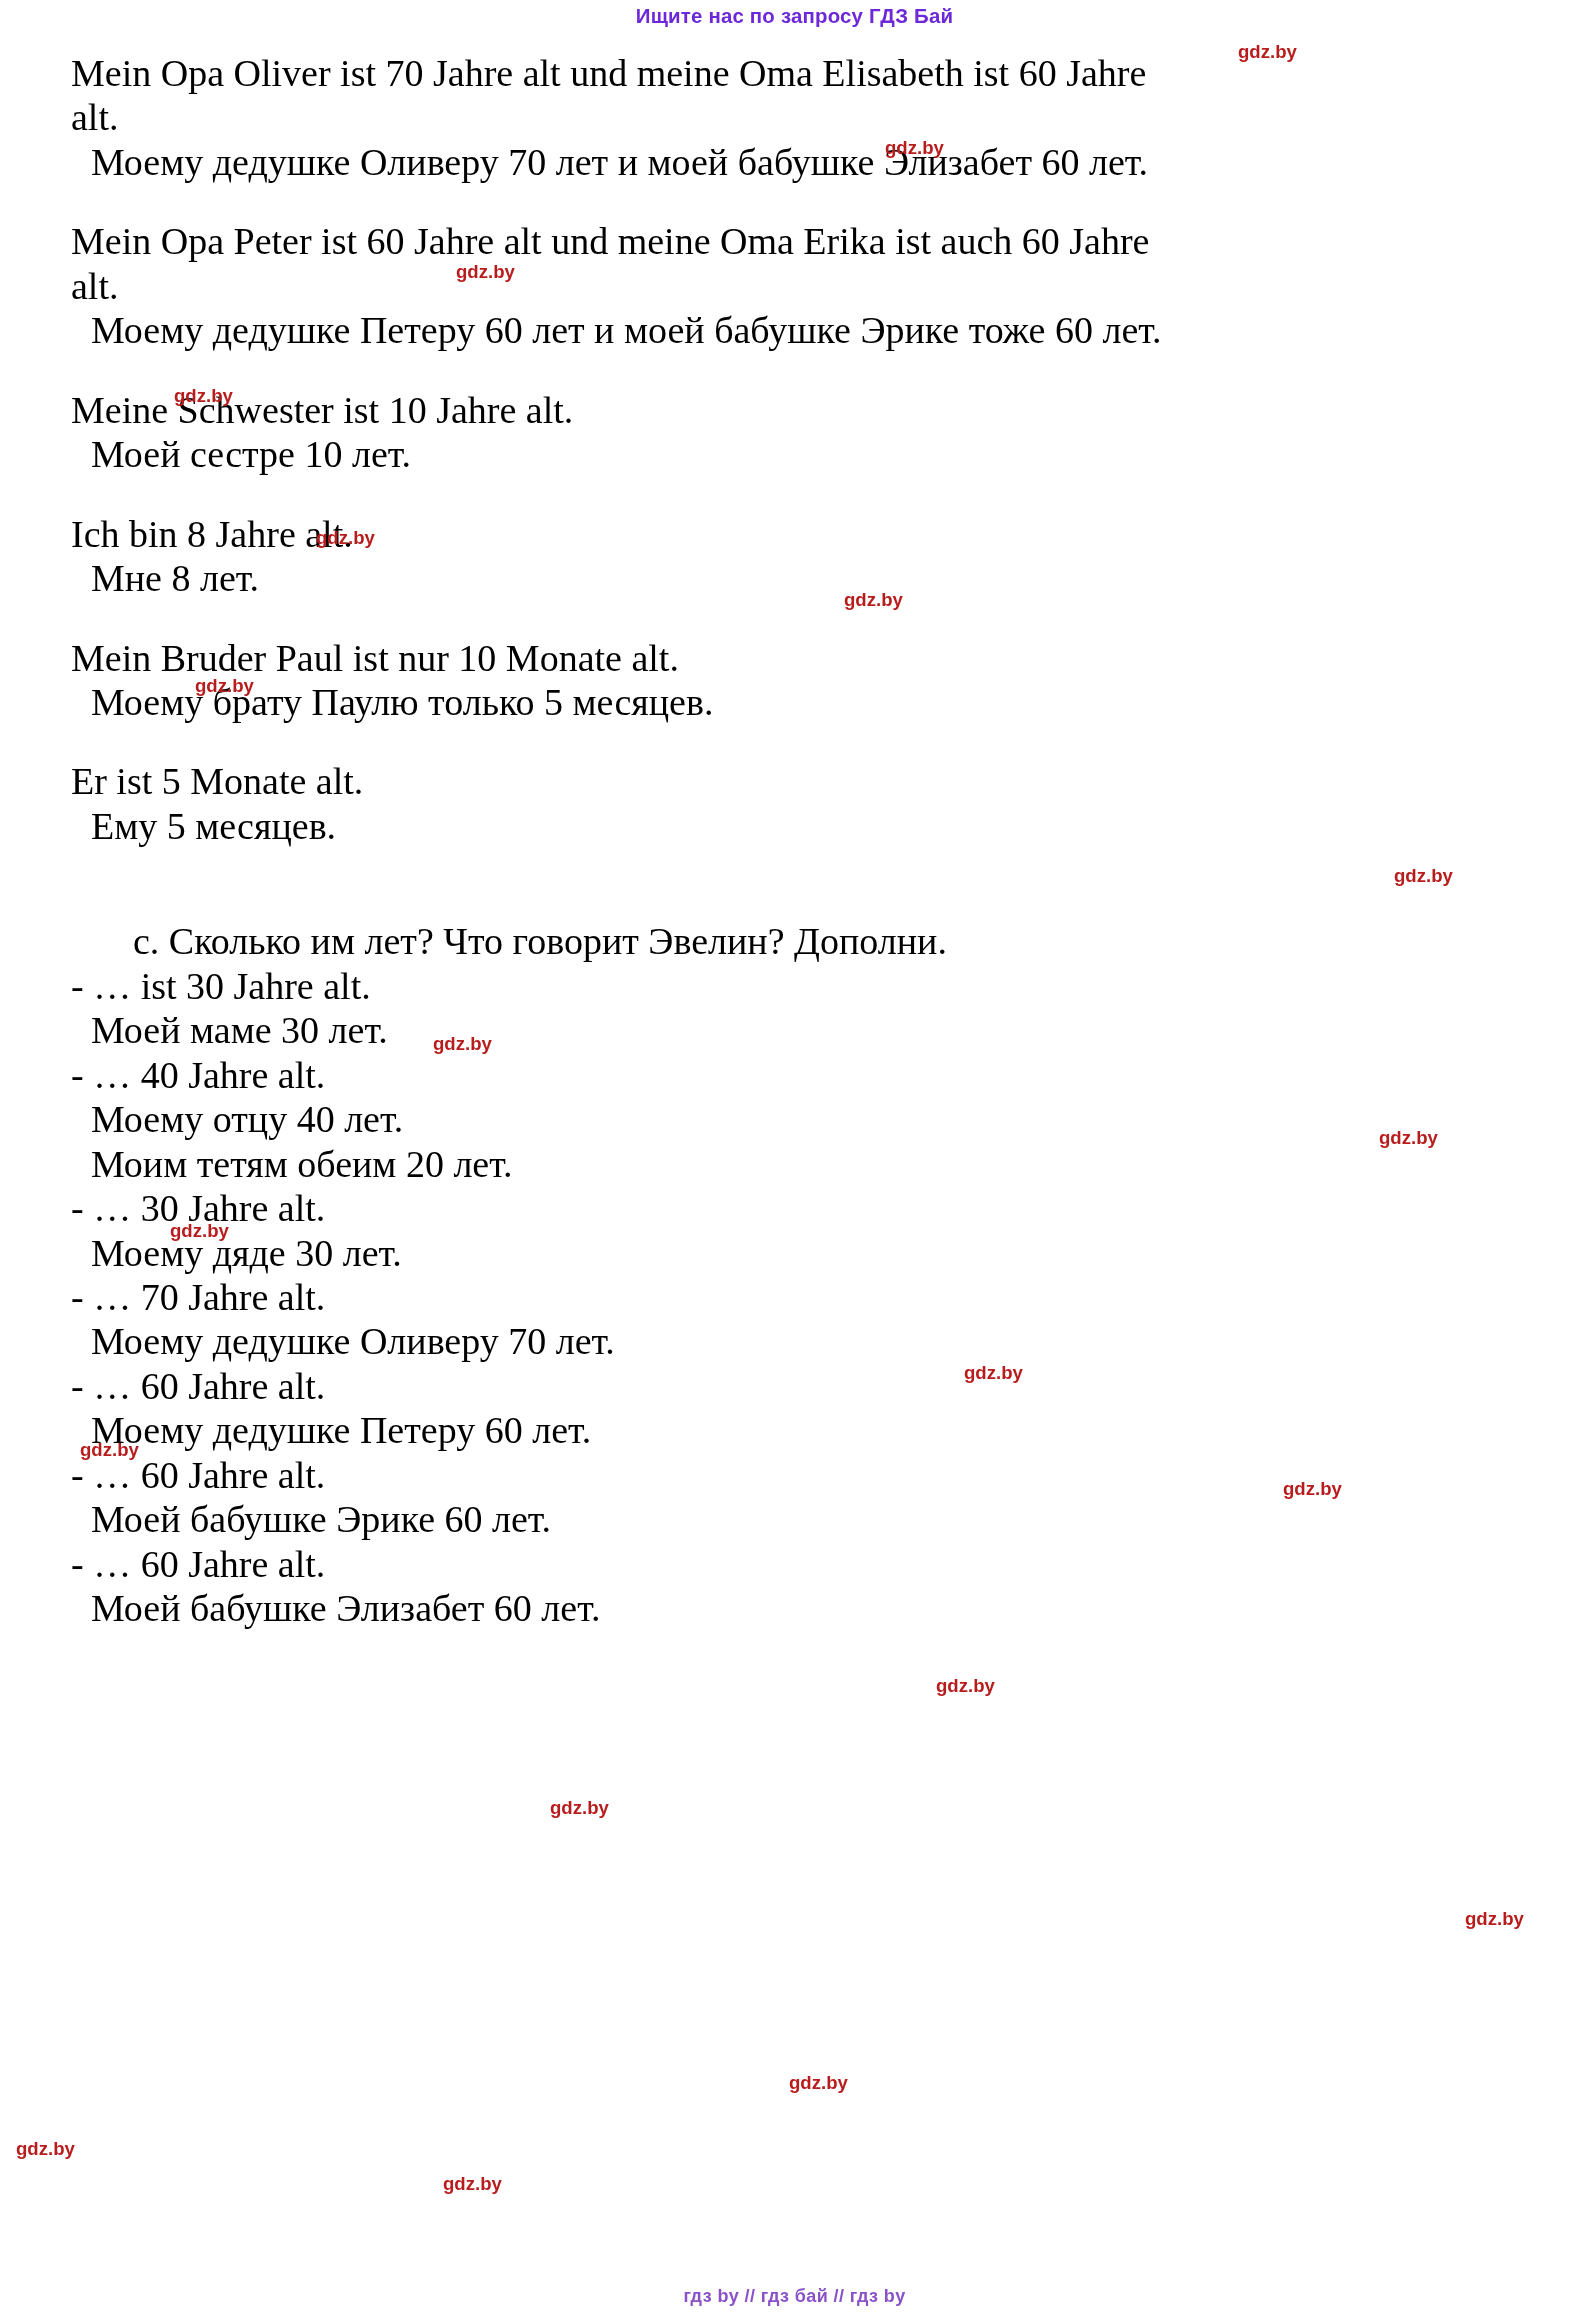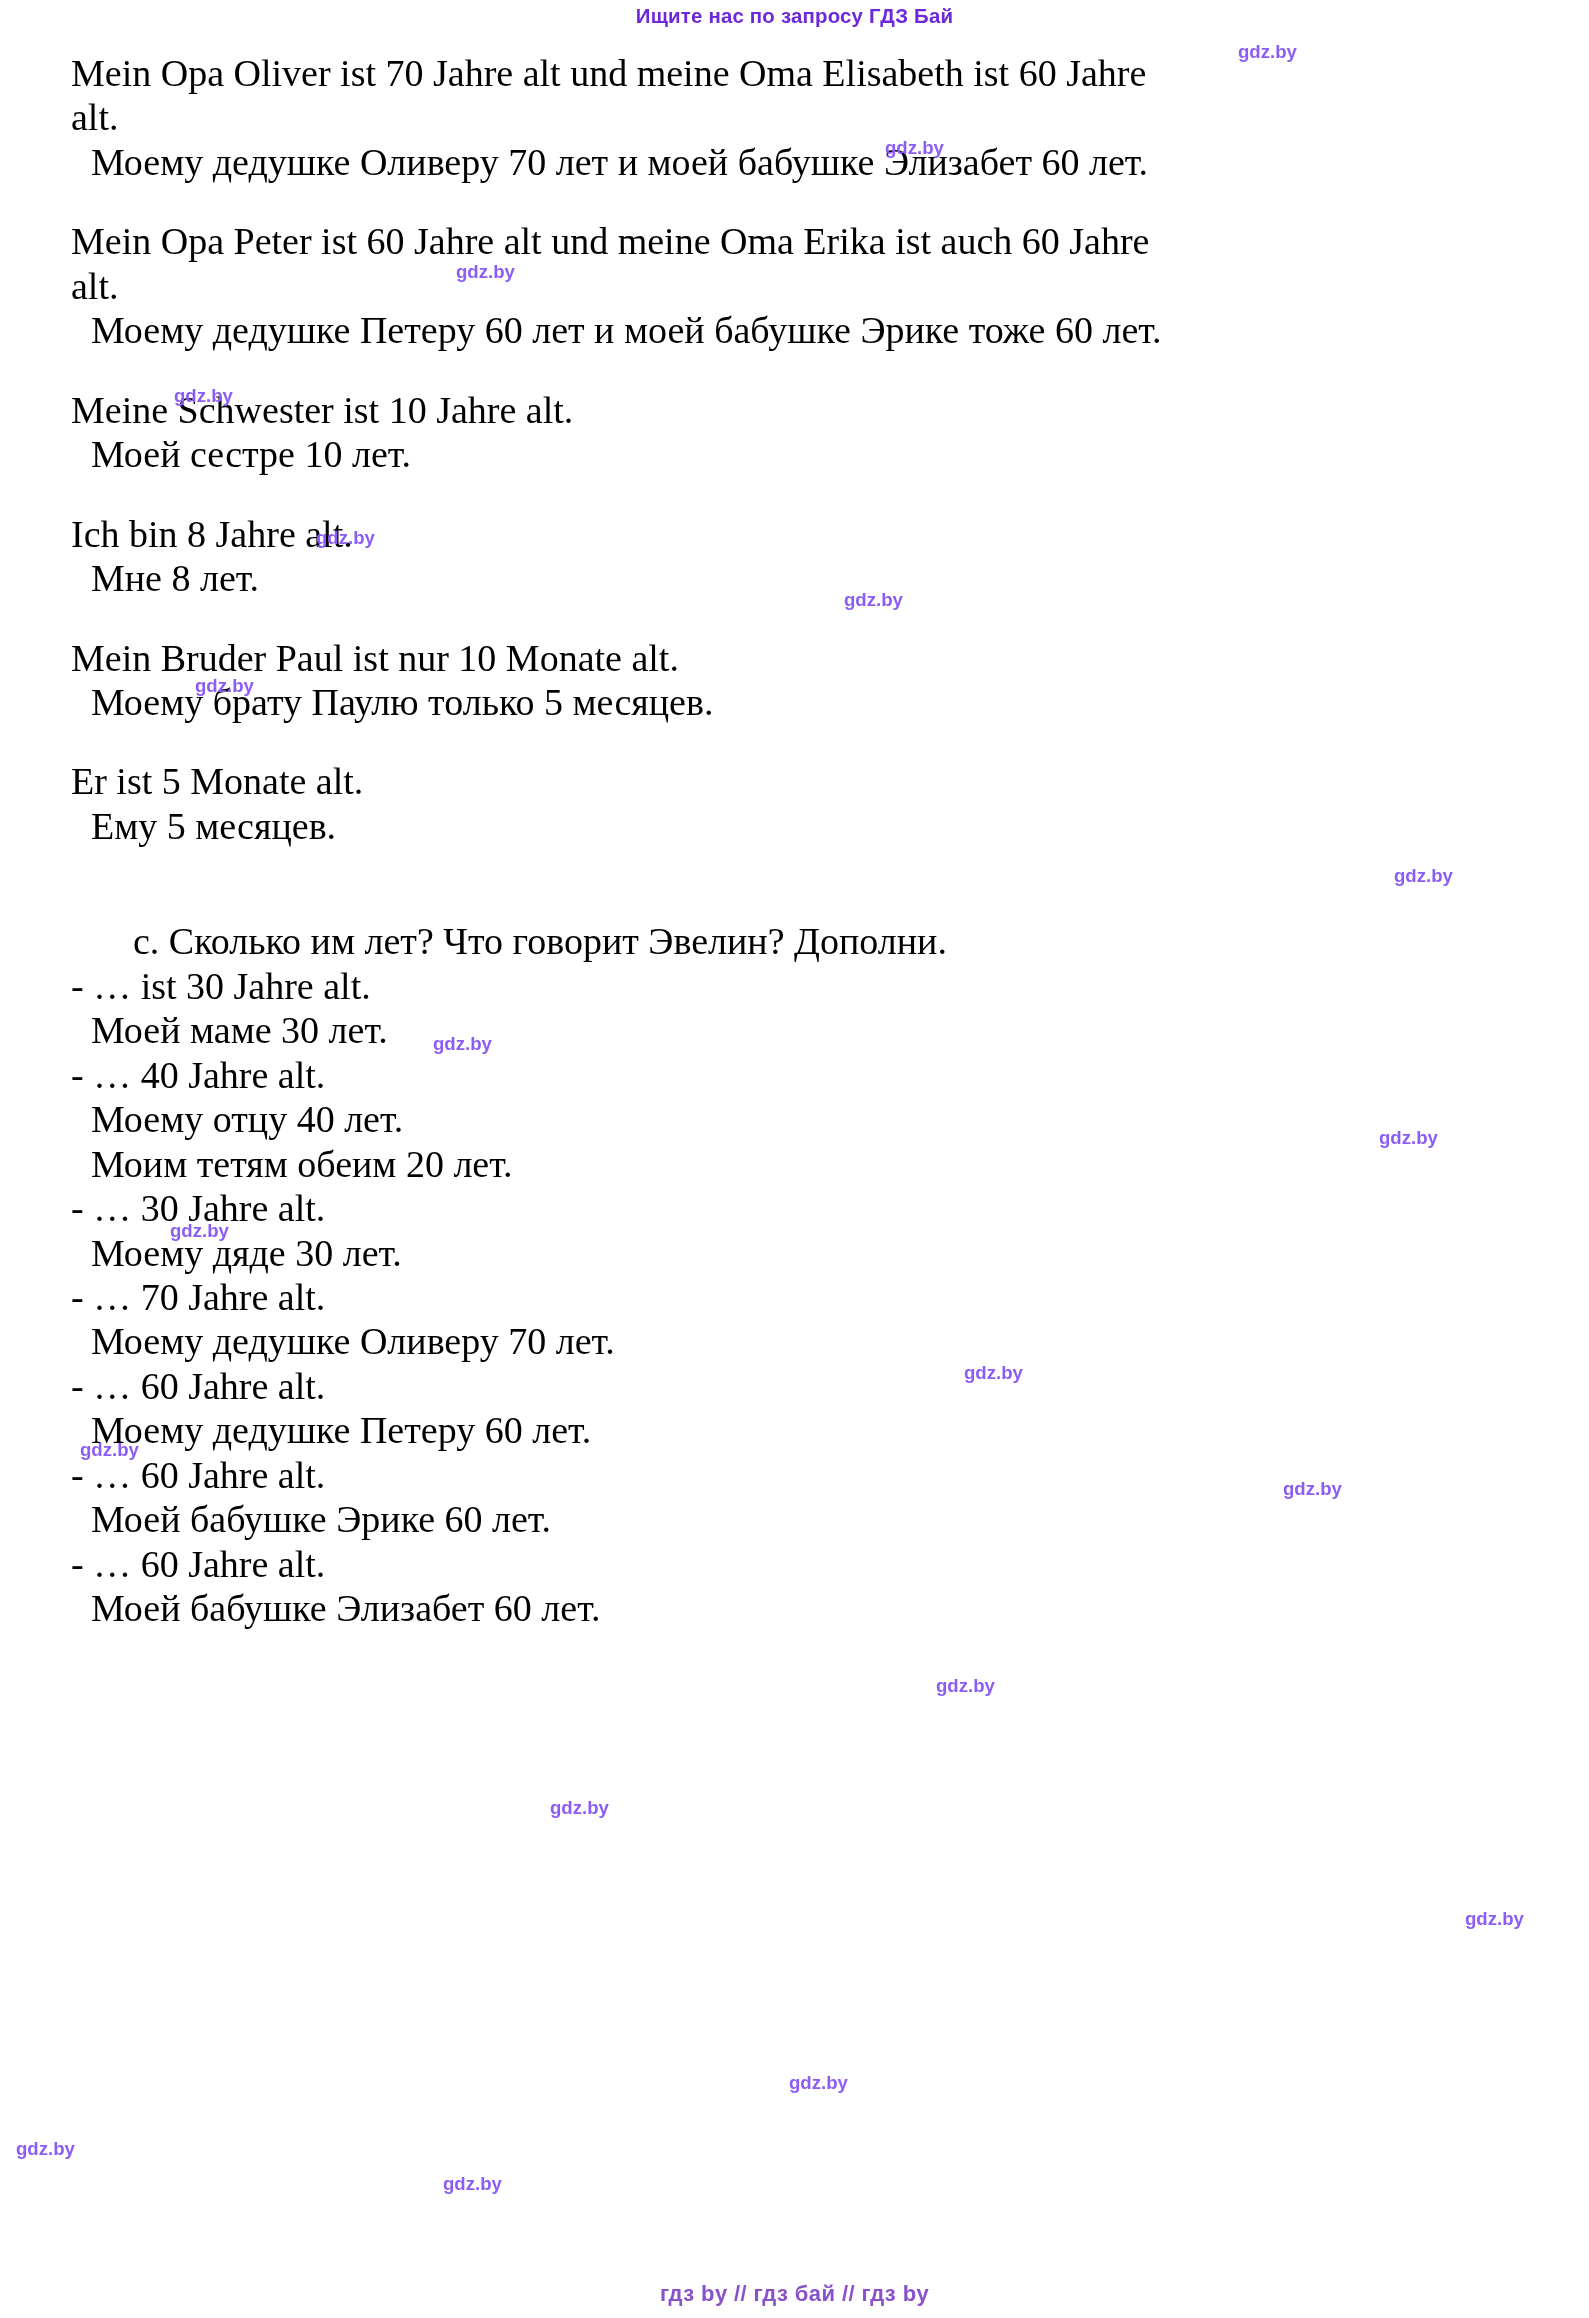--- a/index.html
+++ b/index.html
@@ -66,32 +66,32 @@
     line-height: 1.17;
     padding-left: 62px;
     margin-top: 36px;
   }
 
   .wm {
     position: absolute;
     font-family: "Liberation Sans", sans-serif;
     font-size: 18.6px;
     font-weight: bold;
-    color: #8b5cf6;
+    color: #b91c1c;
     white-space: nowrap;
   }
 
   .footer {
     position: absolute;
     left: 0;
     bottom: 12.4px;
     width: 1589px;
     text-align: center;
     font-family: "Liberation Sans", sans-serif;
-    font-size: 22px;
+    font-size: 18px;
     font-weight: bold;
     color: #8a52c9;
     letter-spacing: 0.4px;
   }
 </style>
 </head>
 <body>
 
 <div class="page">
 

